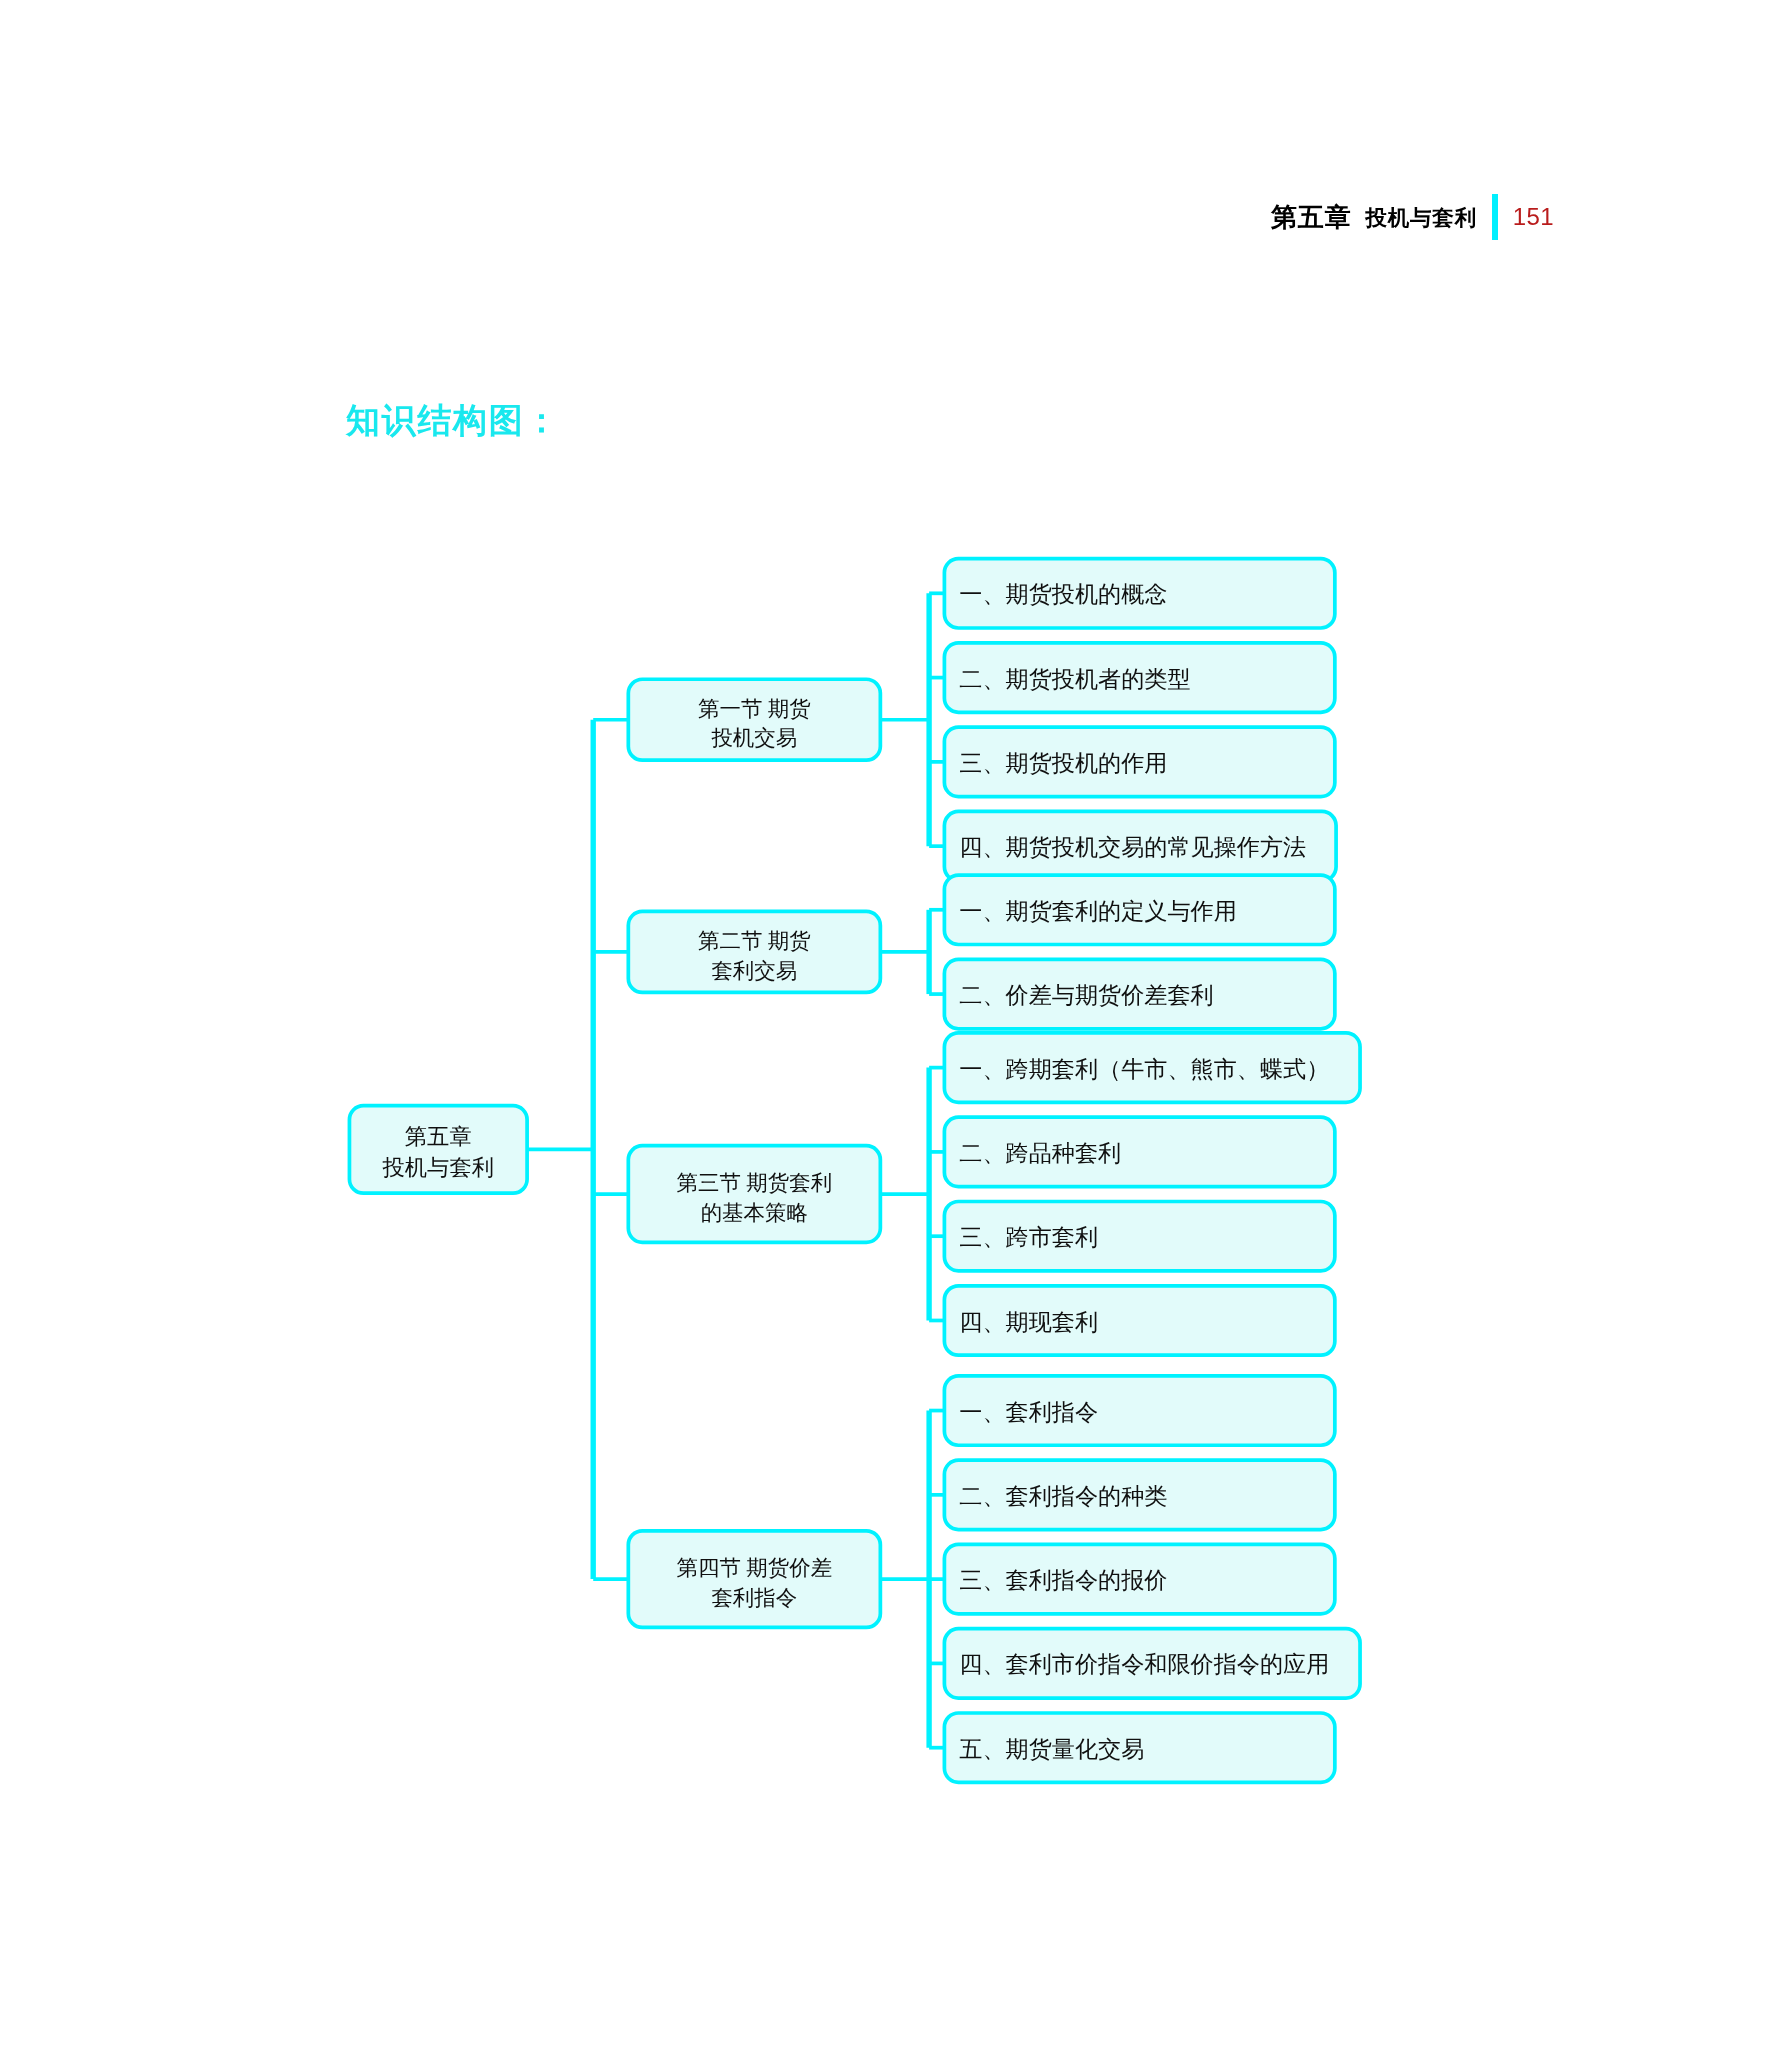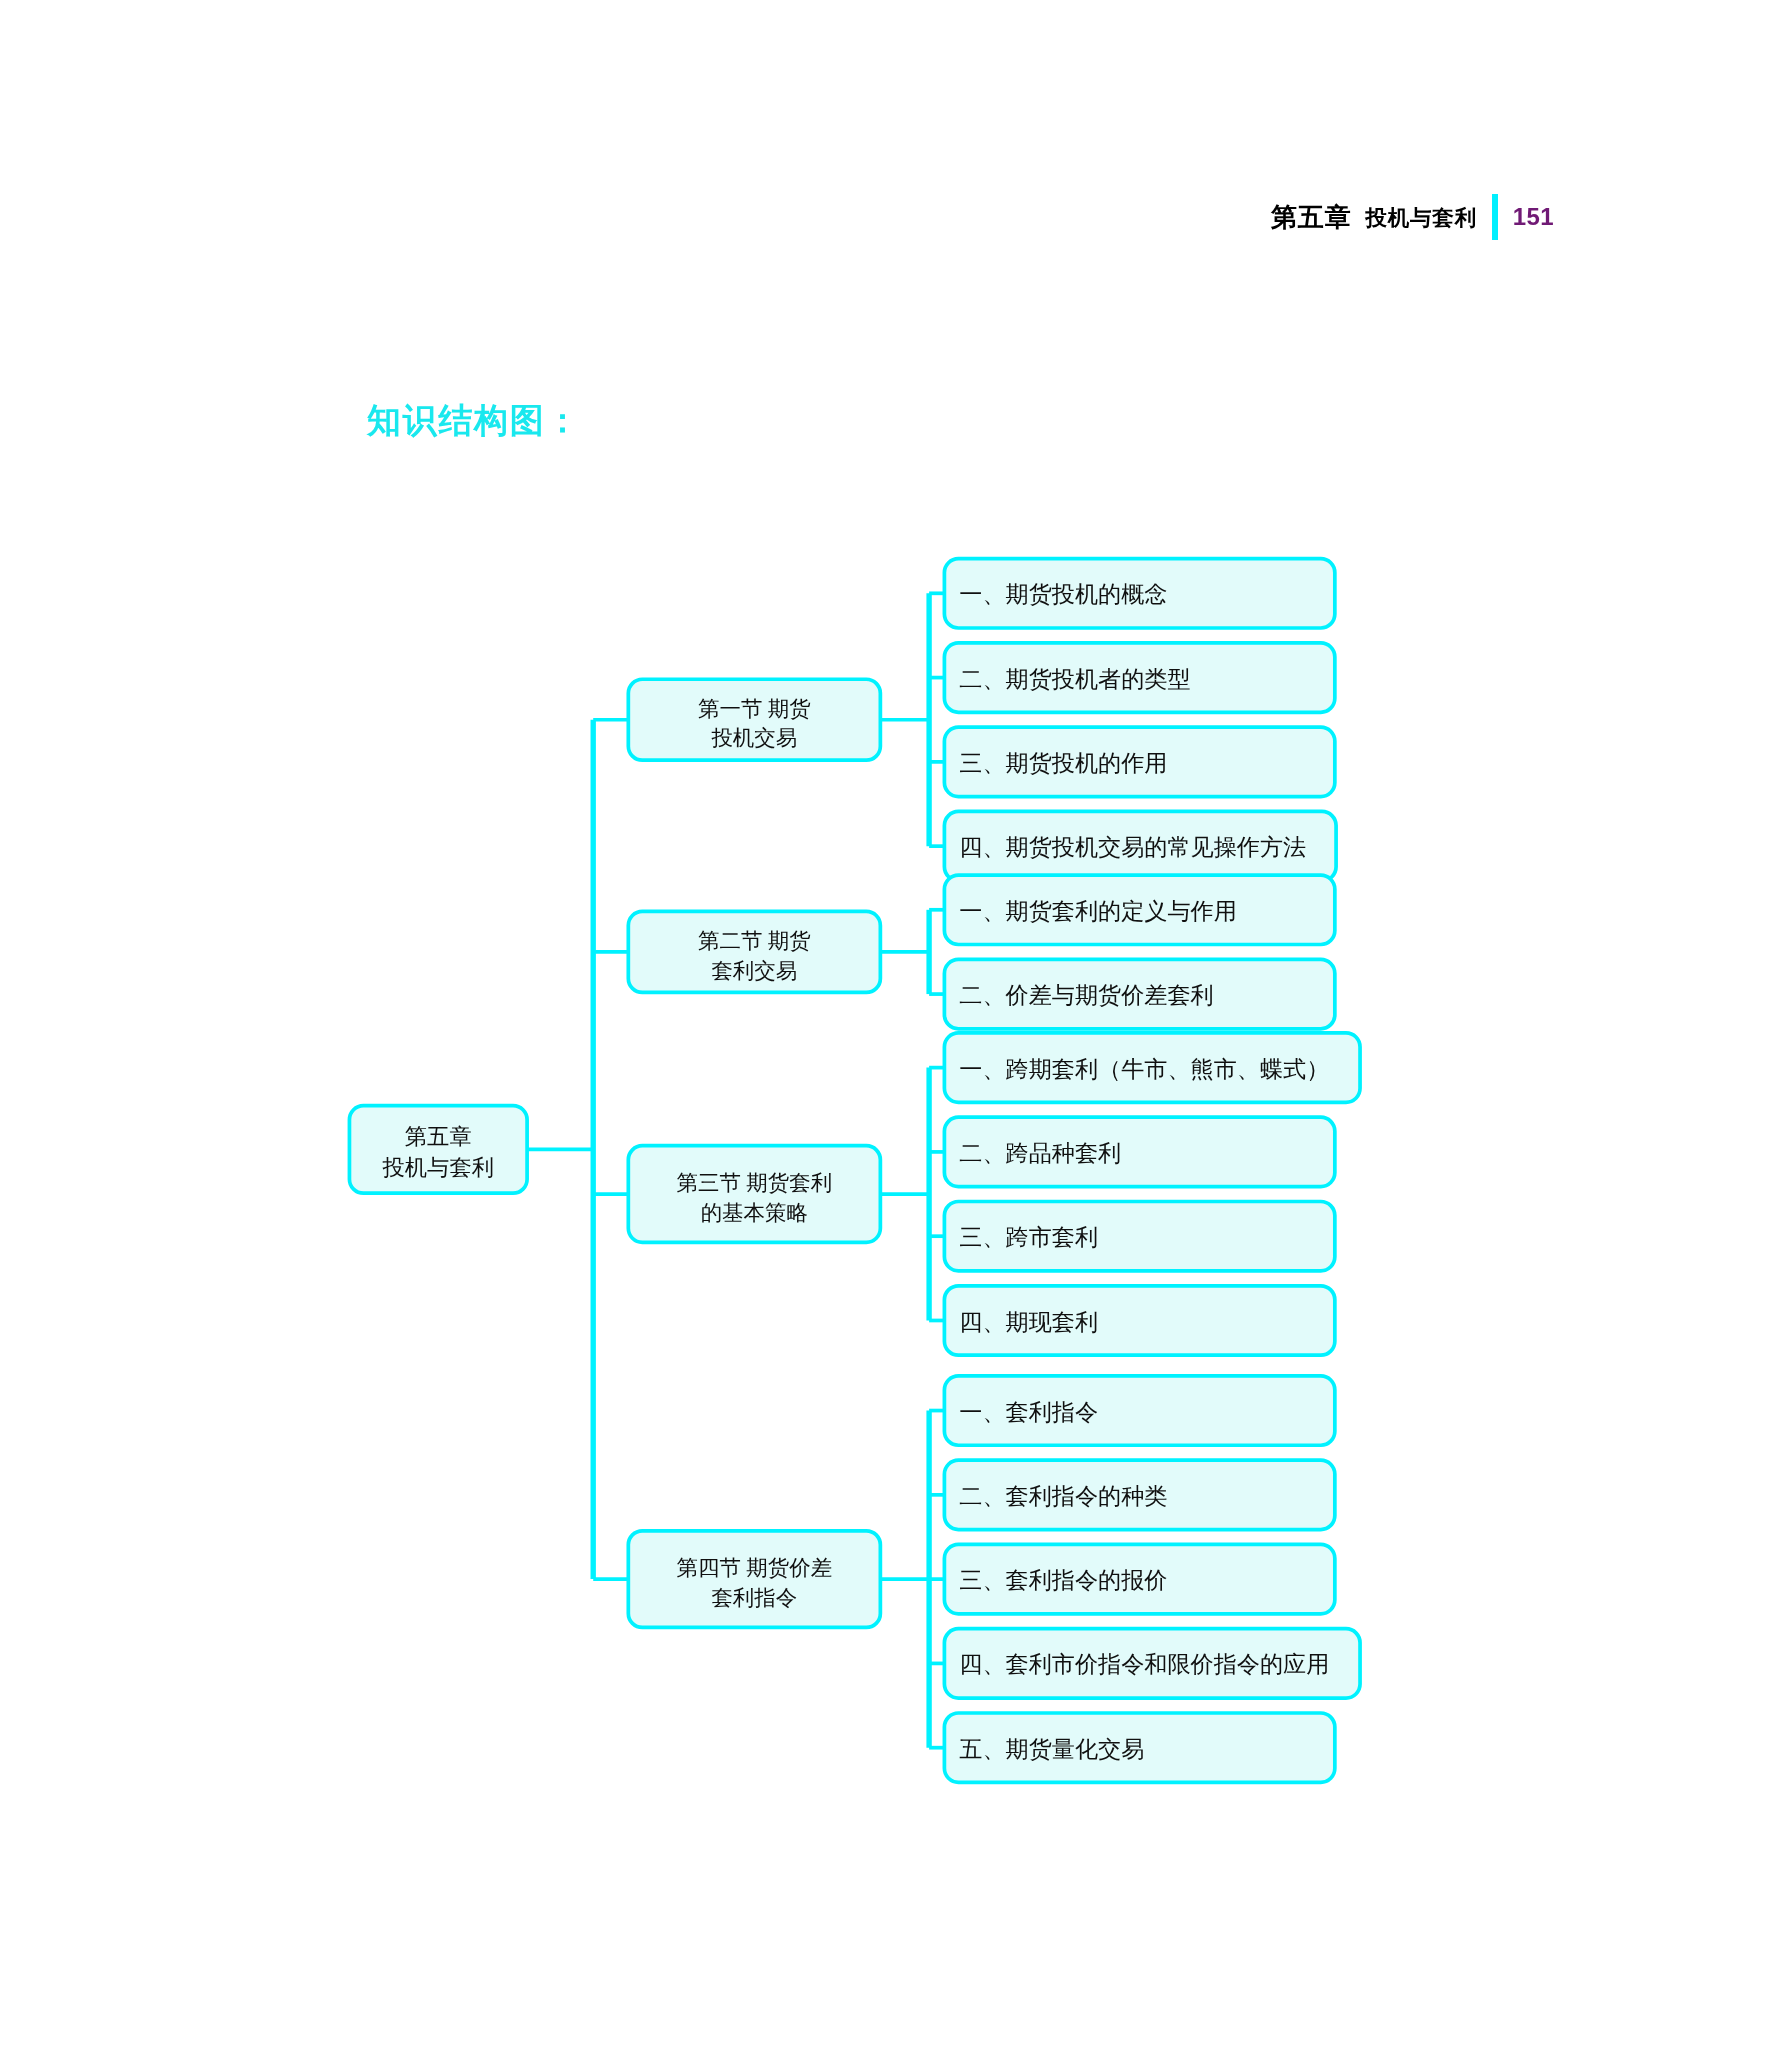--- a/index.html
+++ b/index.html
@@ -9,24 +9,24 @@
 
   
   #page-header{position:absolute;left:0;top:194px;width:1554px;
       display:flex;justify-content:flex-end;align-items:center;}
   #chapter-label{font-family:"Liberation Sans","DejaVu Sans",sans-serif;
       font-size:26px;font-weight:700;color:#000;letter-spacing:0.8px;}
   #chapter-title{font-family:"Liberation Sans","DejaVu Sans",sans-serif;
       font-size:21.5px;font-weight:700;color:#000;margin-left:14px;letter-spacing:0.8px;}
   #header-rule{width:5.8px;height:46px;background:#00f0ff;margin:0 15px;}
   #page-number{font-family:"Liberation Sans","DejaVu Sans",sans-serif;
-      font-size:24px;font-weight:700;color:#701a75;letter-spacing:0.4px;}
+      font-size:24px;font-weight:400;color:#b91c1c;letter-spacing:0.4px;}
 
   
-  #kg-title{position:absolute;left:367px;top:398px;
+  #kg-title{position:absolute;left:346px;top:398px;
       font-family:"Liberation Sans","DejaVu Sans",sans-serif;
       font-size:34px;font-weight:700;color:#19e8ee;letter-spacing:1.7px;
       white-space:nowrap;}
 
   
   #diagram{position:absolute;left:0;top:0;width:1776px;height:2410px;}
   #diagram svg{display:block;width:1776px;height:2410px;}
 
   .nodebox{fill:#e2fbfa;stroke:#00f2ff;stroke-width:9;}
   .nodebox-root{fill:#e2fbfa;stroke:#00f2ff;stroke-width:9;}

